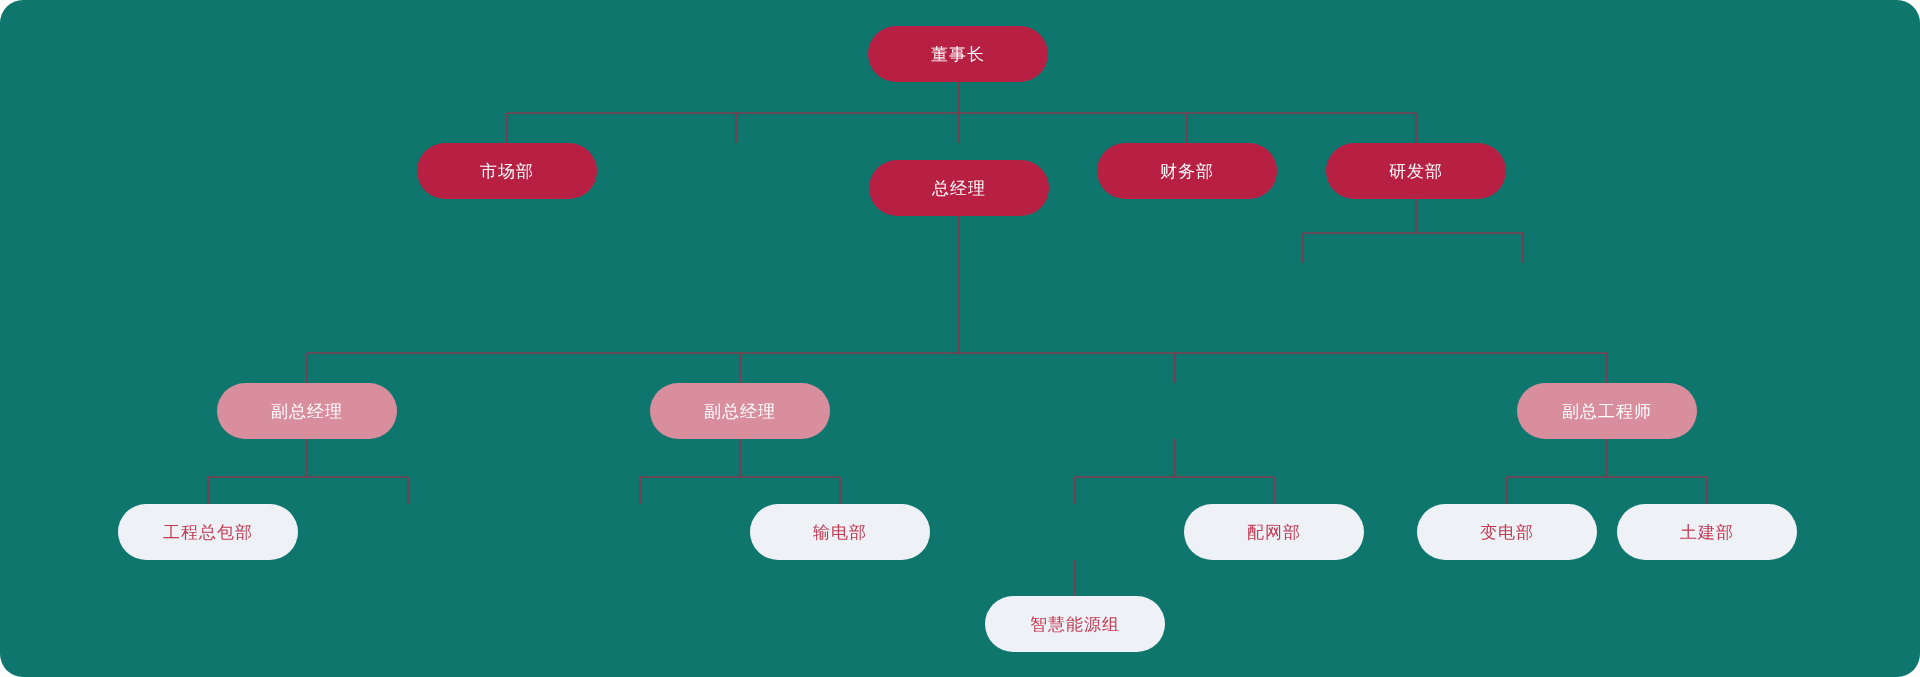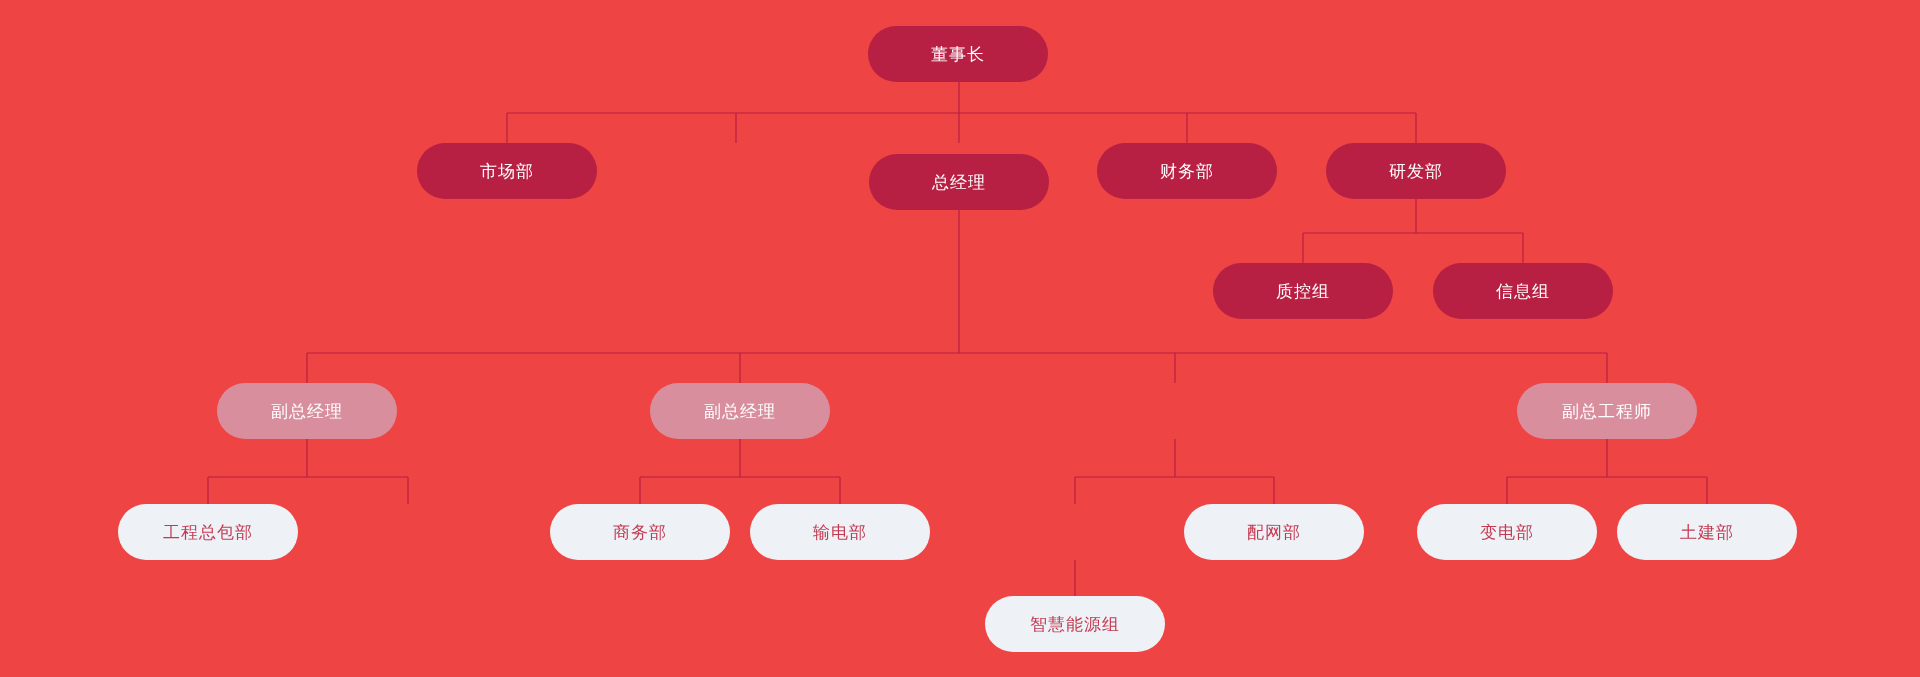--- a/index.html
+++ b/index.html
@@ -4,23 +4,24 @@
 <style>
   html, body {
     margin: 0;
     padding: 0;
     background: #ffffff;
   }
   .stage {
     position: relative;
     width: 1920px;
     height: 677px;
-    background: #ef4444;
+    background: #0f766e;
     overflow: hidden;
     font-family: "Liberation Sans", "DejaVu Sans", sans-serif;
+    border-radius: 23px;
   }
   .connectors {
     position: absolute;
     left: 0;
     top: 0;
     pointer-events: none;
   }
   .node {
     position: absolute;
     width: 180px;
@@ -71,33 +72,30 @@
       M208 477 H408  M640 477 H840  M1075 477 H1274  M1507 477 H1707
       M208 477 V504  M408 477 V504  M640 477 V504  M840 477 V504
       M1075 477 V504 M1274 477 V504 M1507 477 V504 M1707 477 V504
       M1075 560 V596
     "></path>
   </svg>
 
   <div class="node node--dark" style="left:868px;top:26px">董事长</div>
 
   <div class="node node--dark" style="left:417px;top:143px">市场部</div>
-  <div class="node node--dark" style="left:869px;top:154px">总经理</div>
+  <div class="node node--dark" style="left:869px;top:160px">总经理</div>
   <div class="node node--dark" style="left:1097px;top:143px">财务部</div>
   <div class="node node--dark" style="left:1326px;top:143px">研发部</div>
 
-  <div class="node node--dark" style="left:1213px;top:263px">质控组</div>
-  <div class="node node--dark" style="left:1433px;top:263px">信息组</div>
 
   <div class="node node--pink" style="left:217px;top:383px">副总经理</div>
   <div class="node node--pink" style="left:650px;top:383px">副总经理</div>
   <div class="node node--pink" style="left:1517px;top:383px">副总工程师</div>
 
   <div class="node node--light" style="left:118px;top:504px">工程总包部</div>
-  <div class="node node--light" style="left:550px;top:504px">商务部</div>
   <div class="node node--light" style="left:750px;top:504px">输电部</div>
   <div class="node node--light" style="left:1184px;top:504px">配网部</div>
   <div class="node node--light" style="left:1417px;top:504px">变电部</div>
   <div class="node node--light" style="left:1617px;top:504px">土建部</div>
 
   <div class="node node--light" style="left:985px;top:596px">智慧能源组</div>
 
 </div>
 
 </body></html>

